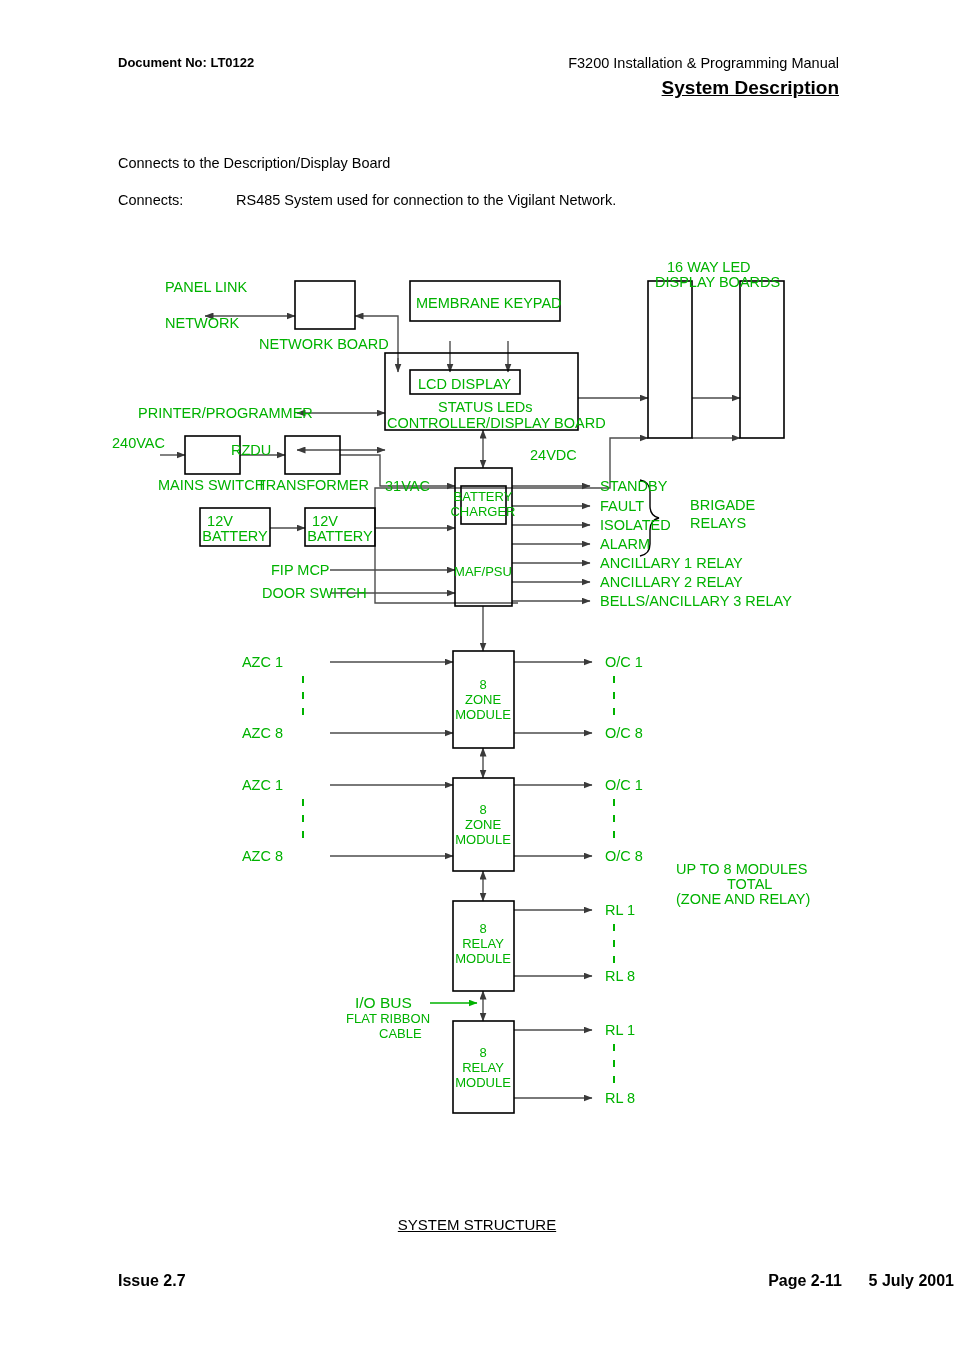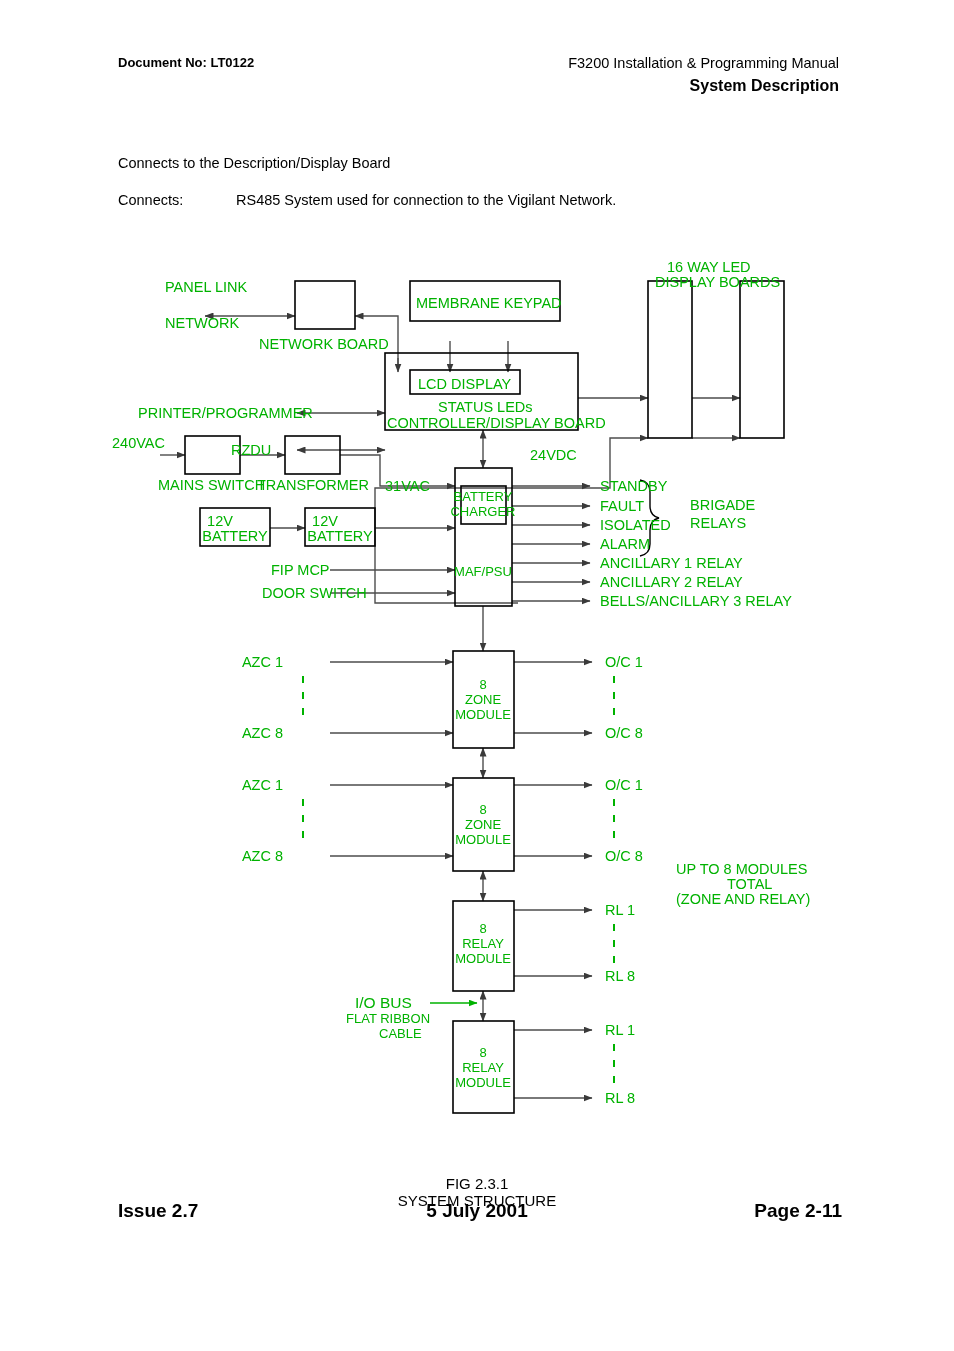--- a/index.html
+++ b/index.html
@@ -4,40 +4,40 @@
 <style>
   html,body{margin:0;padding:0;background:#fff;}
   body{width:954px;height:1351px;position:relative;
        font-family:"Liberation Sans",sans-serif;color:#000;}
   .page{position:absolute;inset:0;}
 
   
   .hdr{position:absolute;left:0;right:0;top:55px;height:50px;}
   .hdr .doc{position:absolute;left:118px;top:0;font-size:13px;font-weight:bold;}
   .hdr .man{position:absolute;right:115px;top:0;font-size:14.5px;font-weight:normal;}
-  .hdr .sub{position:absolute;right:115px;top:22px;font-size:16px;font-weight:bold;}
+  .hdr .sub{position:absolute;right:115px;top:22px;font-size:19px;font-weight:bold;text-decoration:underline;}
 
   
   .body-text{position:absolute;left:118px;font-size:14.5px;}
   .line1{top:155px;}
   .line2{top:192px;}
   .line2 .lbl{display:inline-block;width:118px;}
 
   
   .figwrap{position:absolute;left:0;top:258px;width:954px;height:880px;}
   svg{display:block;}
 
   
   .cap{position:absolute;left:0;right:0;top:1175px;text-align:center;font-size:15px;}
-  .cap .l2{}
-
-  
-  .ftr{position:absolute;left:0;right:0;top:1200px;height:24px;font-size:19px;font-weight:bold;padding-left:36px;}
+  .cap .l2{text-decoration:underline;margin-top:41px;}
+
+  
+  .ftr{position:absolute;left:0;right:0;top:1272px;height:24px;font-size:16px;font-weight:bold;padding-left:36px;}
   .ftr .iss{position:absolute;left:118px;}
-  .ftr .dat{position:absolute;left:0;right:0;text-align:center;}
+  .ftr .dat{position:absolute;left:0;right:0;text-align:right;}
   .ftr .pg{position:absolute;right:112px;margin-left:25px;}
 </style>
 </head>
 <body>
 
 <div class="page">
 
   <div class="hdr">
     <div class="doc">Document No: LT0122</div>
     <div class="man">F3200 Installation &amp; Programming Manual</div>
@@ -234,21 +234,20 @@
       <text x="379" y="780" font-size="13">CABLE</text>
 
       <text x="676" y="616">UP TO 8 MODULES</text>
       <text x="727" y="631">TOTAL</text>
       <text x="676" y="646">(ZONE AND RELAY)</text>
     </g>
   </svg>
   </div>
 
   <div class="cap">
-    <div>FIG 2.3.1</div>
     <div class="l2">SYSTEM STRUCTURE</div>
   </div>
 
   <div class="ftr">
     <span class="iss">Issue 2.7</span>
     <span class="dat">5 July 2001</span>
     <span class="pg">Page 2-11</span>
   </div>
 
 </div>

